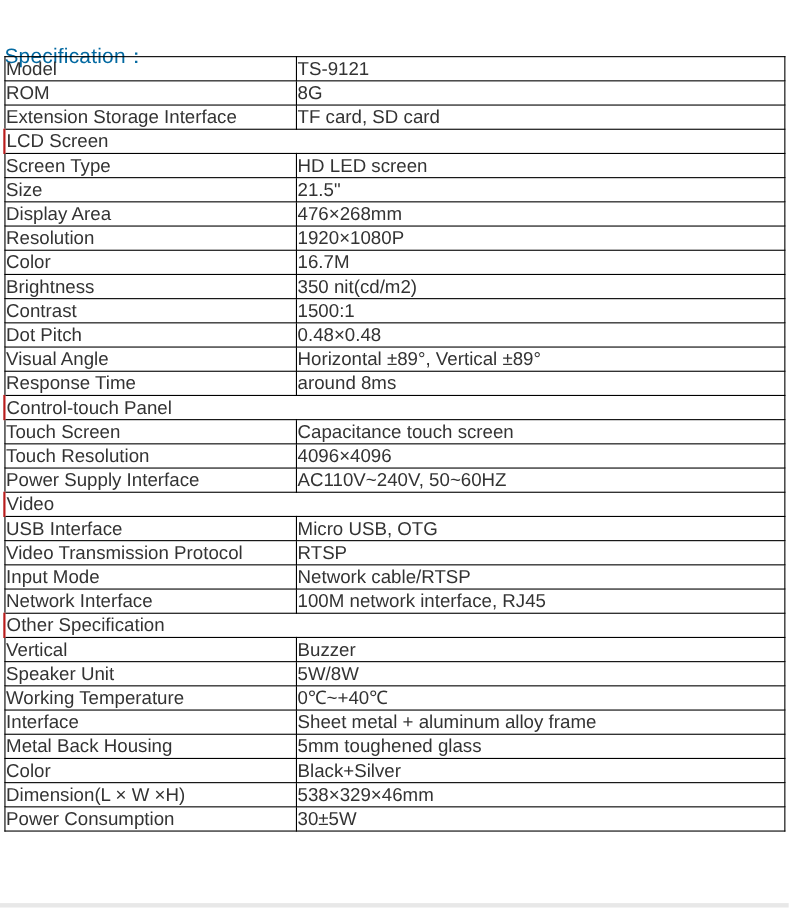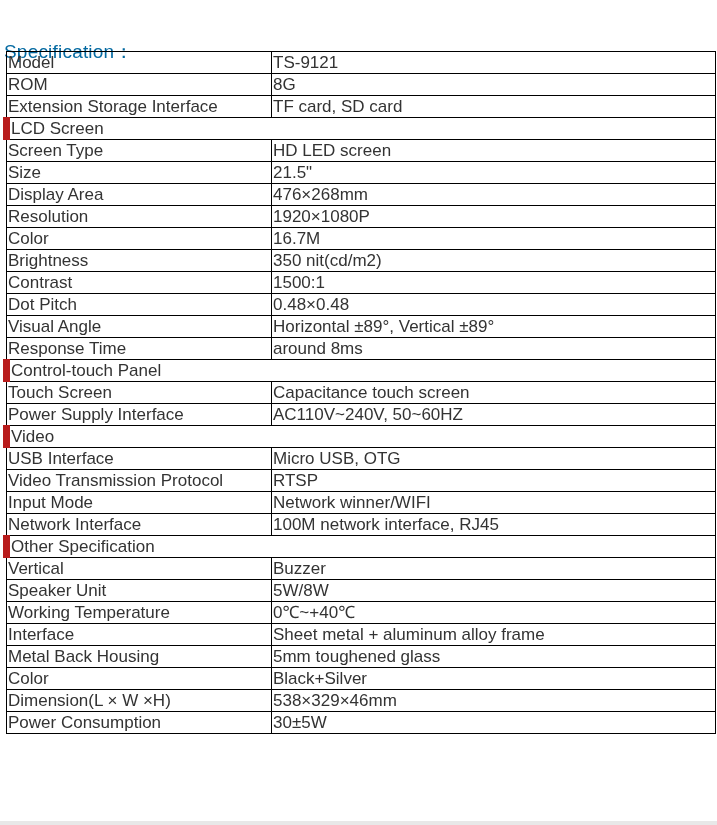--- a/index.html
+++ b/index.html
@@ -6,21 +6,21 @@
   body { width: 717px; height: 825px; position: relative; overflow: hidden;
          font-family: "Liberation Sans", sans-serif; color: #333333; }
   .title { position: absolute; left: 4px; top: 0px; font-size: 19px; line-height: 26px;
            color: #0369a1; letter-spacing: 0.2px; margin-top: 39px; }
   table.spec { position: absolute; left: 3px; top: 51px; border-collapse: collapse;
                width: 709px; table-layout: fixed; }
   table.spec td { border: 1px solid #000000; padding: 0 0 0 1px; height: 21px;
                   font-size: 17px; line-height: 21px; color: #333333; white-space: nowrap;
                   overflow: hidden; vertical-align: middle; }
   table.spec td.k { width: 264px; }
-  table.spec td.section { border-left: 7px solid #b91c1c; }
+  table.spec td.section { border-left: 2px solid #b91c1c; }
   .bottom-bar { position: absolute; left: 0; top: 821px; width: 717px; height: 4px; background: #e8e8e8; }
 </style>
 </head>
 <body>
 
 <div class="title">Specification：</div>
 
 <table class="spec">
   <colgroup>
       <col style="width:265px">
@@ -83,37 +83,41 @@
         <td>around 8ms</td>
       </tr>
       <tr>
         <td colspan="2" class="section">Control-touch Panel</td>
       </tr>
       <tr>
         <td class="k">Touch Screen</td>
         <td>Capacitance touch screen</td>
       </tr>
       <tr>
+        <td class="k">Touch Resolution</td>
+        <td>4096×4096</td>
+      </tr>
+      <tr>
         <td class="k">Power Supply Interface</td>
         <td>AC110V~240V, 50~60HZ</td>
       </tr>
       <tr>
         <td colspan="2" class="section">Video</td>
       </tr>
       <tr>
         <td class="k">USB Interface</td>
         <td>Micro  USB, OTG</td>
       </tr>
       <tr>
         <td class="k">Video Transmission Protocol</td>
         <td>RTSP</td>
       </tr>
       <tr>
         <td class="k">Input Mode</td>
-        <td>Network winner/WIFI</td>
+        <td>Network cable/RTSP</td>
       </tr>
       <tr>
         <td class="k">Network Interface</td>
         <td>100M network interface, RJ45</td>
       </tr>
       <tr>
         <td colspan="2" class="section">Other Specification</td>
       </tr>
       <tr>
         <td class="k">Vertical</td>

